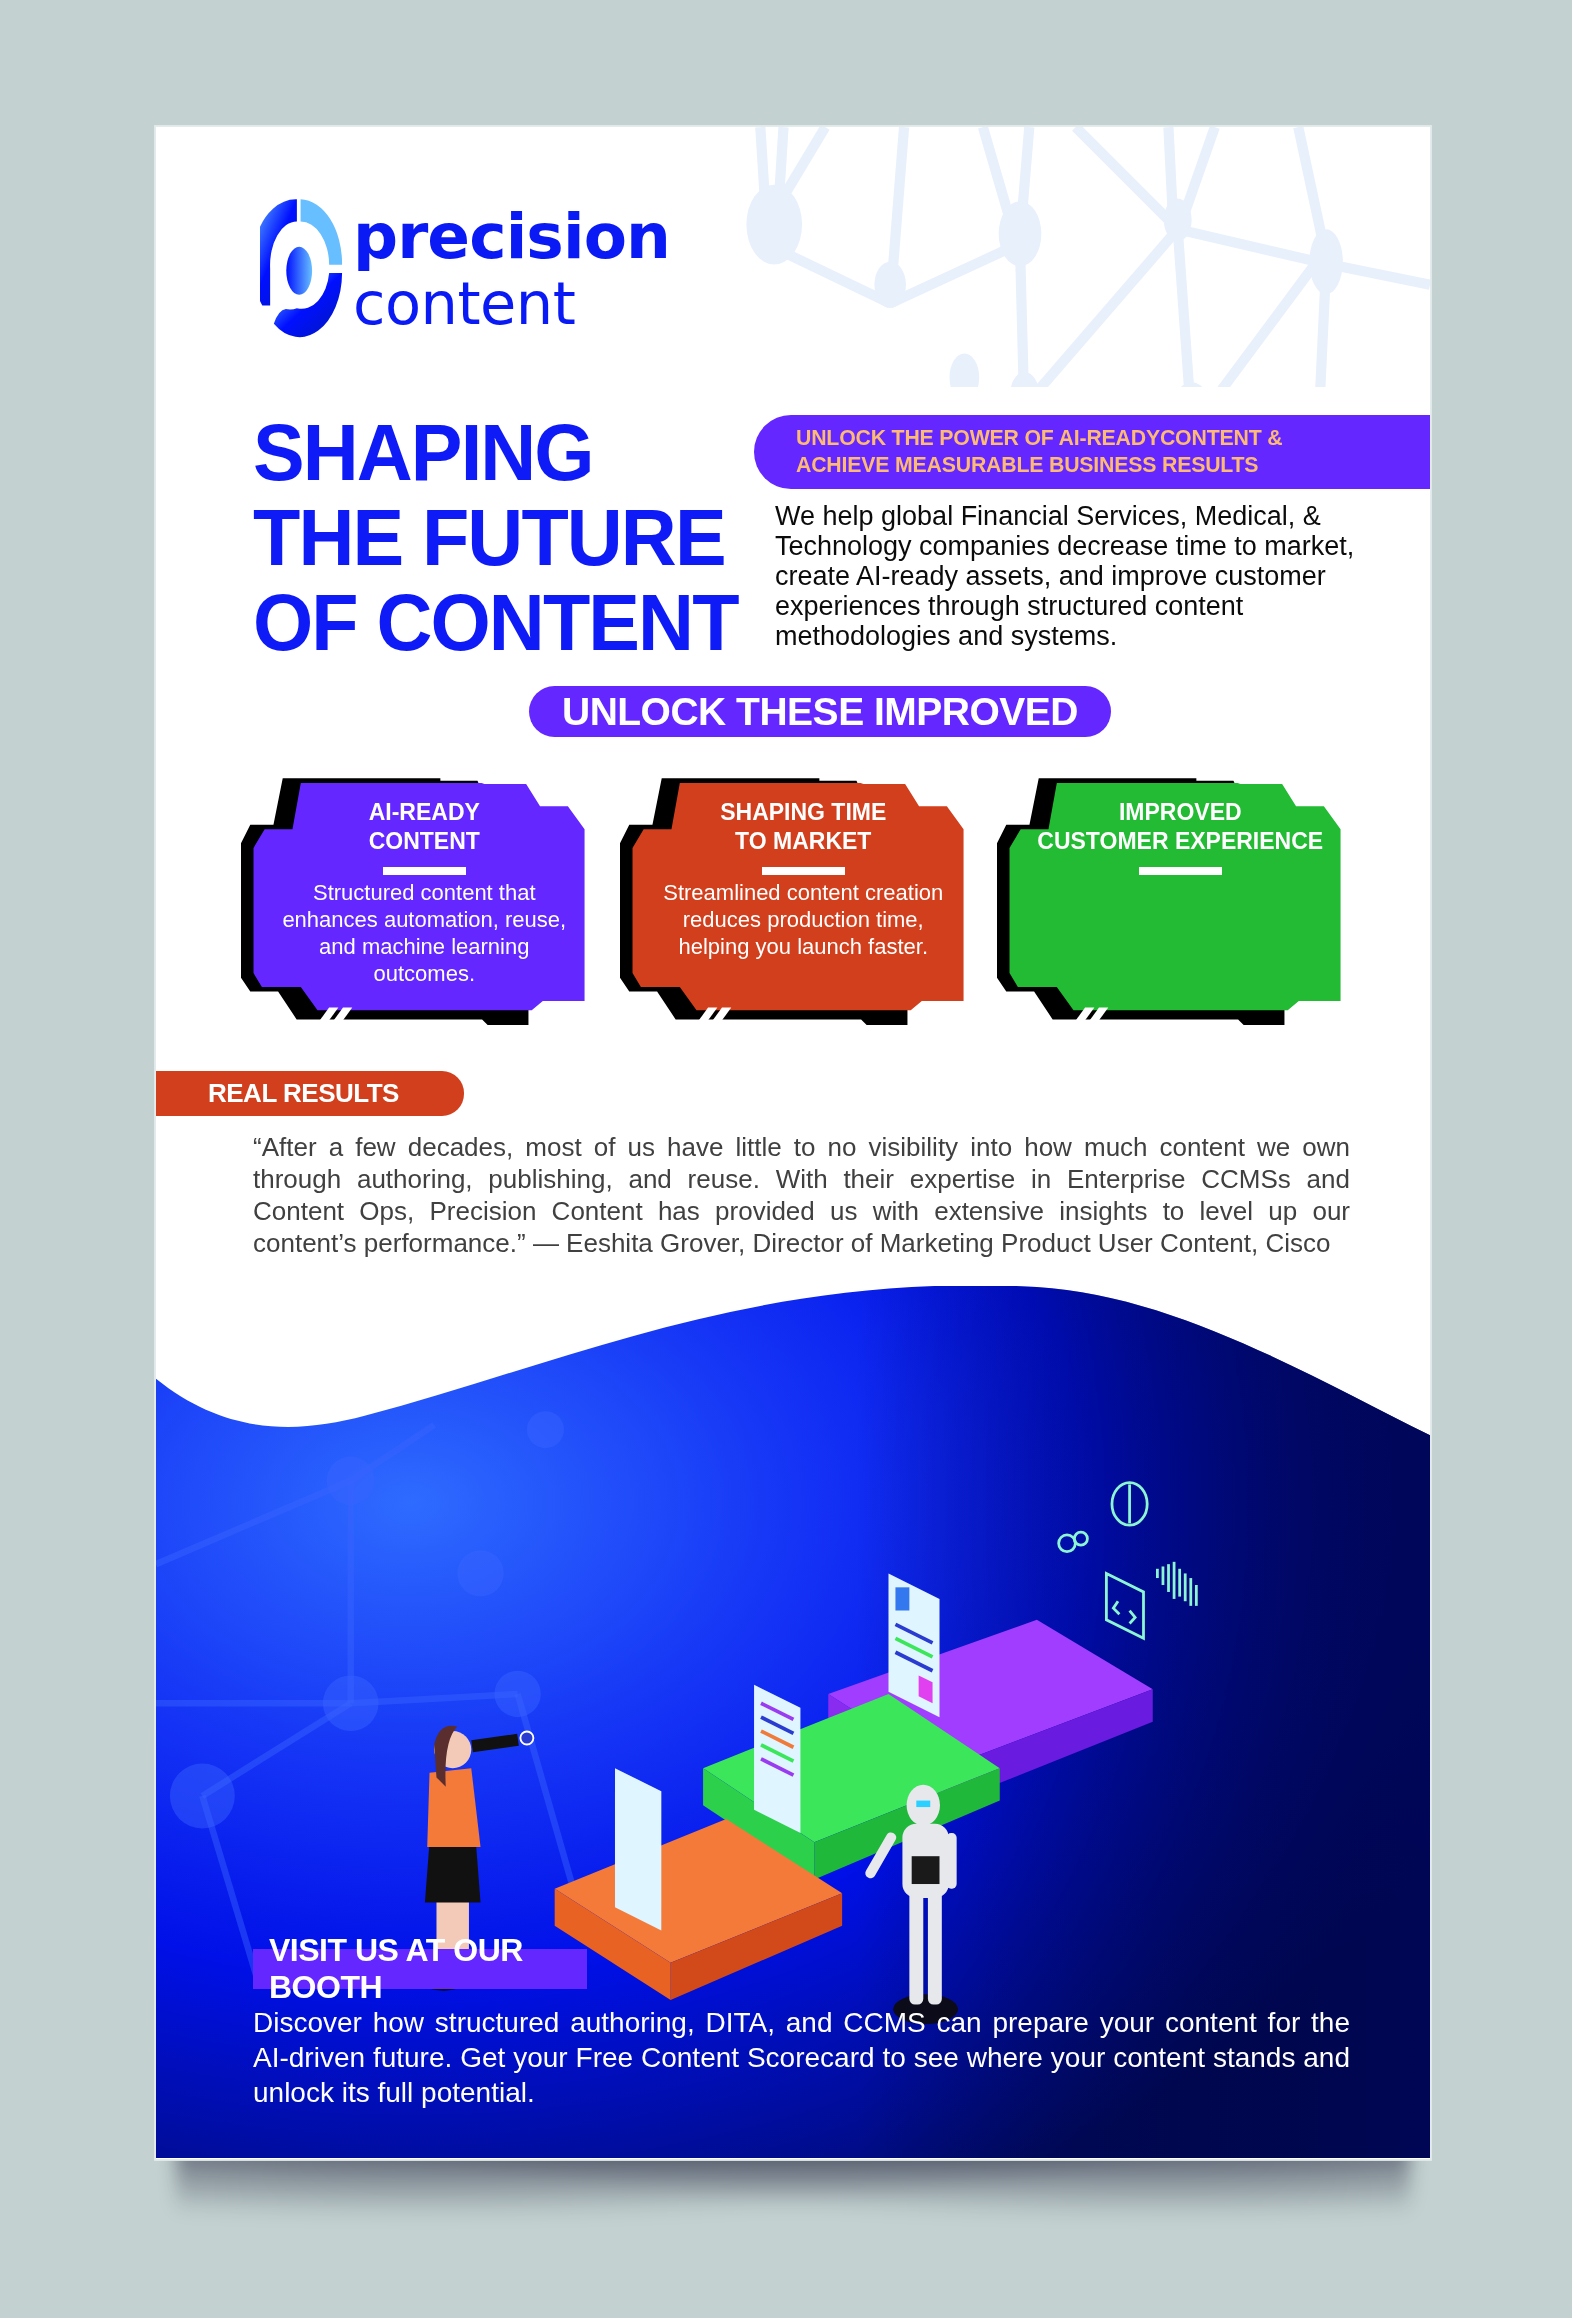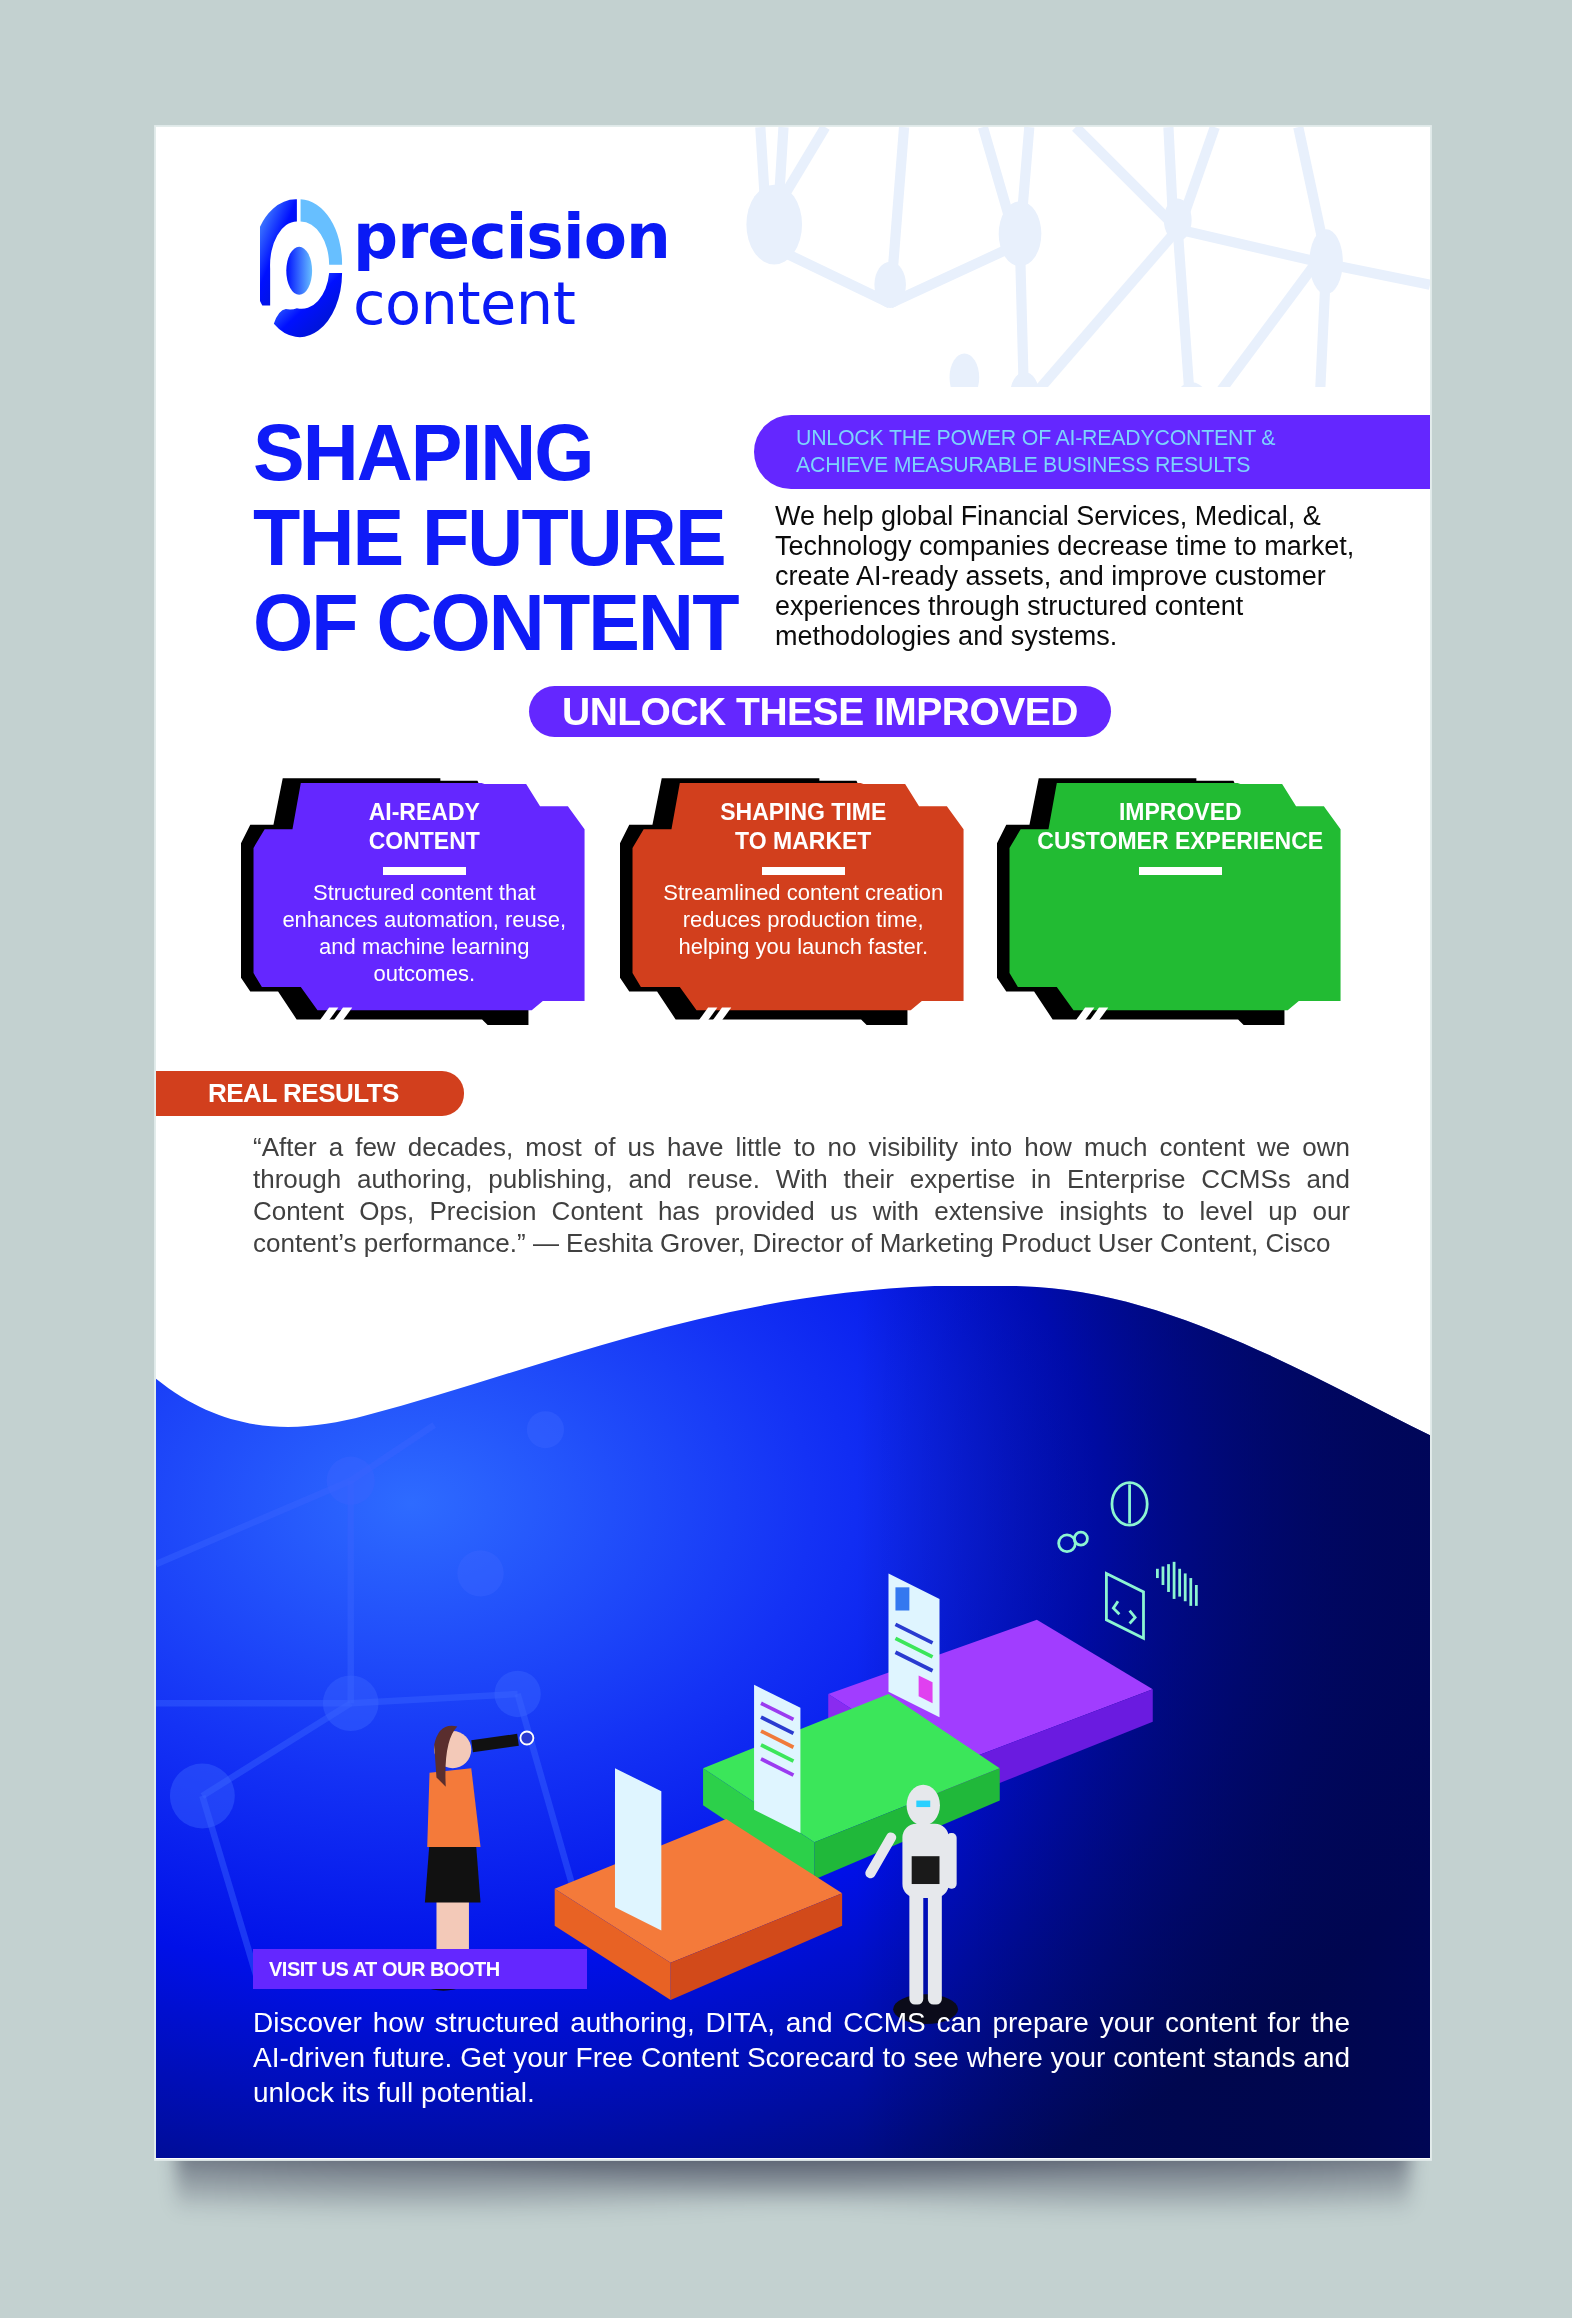--- a/index.html
+++ b/index.html
@@ -10,32 +10,32 @@
     filter: blur(8.3px); }
   .page { position:absolute; left:156px; top:127px; width:1274px; height:2032px; background:#ffffff; overflow:hidden; box-shadow:0 0 0 1.9px #E3ECEB; }
   .abs { position:absolute; }
   .net-top { position:absolute; left:493px; top:0; width:781px; height:260px; }
   .logo-icon { left:104px; top:72px; width:83px; height:139px; }
   .logo-word1 { left:197px; top:78px; font-size:63px; font-weight:700; color:#0A1AF5; letter-spacing:-0.9px; line-height:1; font-family:"DejaVu Sans", sans-serif; }
   .logo-word2 { left:197px; top:147px; font-size:59px; font-weight:400; color:#0A1AF5; line-height:1; font-family:"DejaVu Sans", sans-serif; letter-spacing:-0.5px; }
   .headline { left:97px; top:283px; font-size:79px; line-height:85px; color:#0F1BF7; font-weight:900; letter-spacing:-1.9px; font-family:"Liberation Sans", sans-serif; transform:scaleX(0.98); transform-origin:left top; }
   .headline div { white-space:nowrap; }
   .banner { left:598px; top:288px; width:676px; height:74px; background:#6427FF; border-radius:37px 0 0 37px; }
-  .banner-text { position:absolute; left:42px; top:10.2px; color:#7dd3fc; font-weight:400; font-size:21.3px; line-height:27px; letter-spacing:-0.2px; text-transform:uppercase; }
+  .banner-text { position:absolute; left:42px; top:10.2px; color:#fdba74; font-weight:700; font-size:21.3px; line-height:27px; letter-spacing:-0.2px; text-transform:uppercase; }
   .intro { left:619px; top:374px; width:631px; font-size:27px; line-height:30px; color:#0b0b0b; font-family:"Liberation Sans", sans-serif; }
   .pill { left:373px; top:559px; width:582px; height:51px; background:#6427FF; border-radius:25.5px; color:#fff; display:flex; align-items:center; justify-content:center; font-size:39px; font-weight:700; letter-spacing:-0.5px; }
   .card { position:absolute; top:643px; width:357px; height:255px; }
   .card svg { position:absolute; left:0; top:0; }
   .card .title { position:absolute; left:28px; right:18.5px; top:28px; text-align:center; color:#fff; font-weight:700; font-size:23px; line-height:29px; }
   .card .rule { position:absolute; left:50%; top:97px; width:83px; height:8.3px; margin-left:-37px; background:#fff; }
   .card .desc { position:absolute; left:28px; right:18.5px; top:109px; text-align:center; color:#fff; font-size:22px; line-height:27px; }
   .tab-results { left:0; top:944px; width:308px; height:45px; background:#D23F1D; border-radius:0 22px 22px 0; color:#fff; font-weight:700; font-size:26px; display:flex; align-items:center; padding-left:52px; box-sizing:border-box; letter-spacing:-0.5px; }
   .quote { left:97px; top:1004px; width:1097px; font-size:26px; line-height:32px; color:#404040; text-align:justify; }
   .blue { position:absolute; left:0; top:1159px; width:1274px; height:872px; }
-  .booth { left:97px; top:1822px; width:334px; height:40px; background:#6427FF; color:#fff; font-weight:700; font-size:20px; display:flex; align-items:center; padding-left:16px; box-sizing:border-box; letter-spacing:-0.5px; }
+  .booth { left:97px; top:1822px; width:334px; height:40px; background:#6427FF; color:#fff; font-weight:700; font-size:32px; display:flex; align-items:center; padding-left:16px; box-sizing:border-box; letter-spacing:-0.5px; }
   .closing { left:97px; top:1878px; width:1097px; font-size:28px; line-height:35px; color:#fff; text-align:justify; }
 </style>
 </head>
 <body>
 
 <div class="shadow"></div>
 
 <div class="page">
 
   <svg class="net-top" viewBox="0 0 1684 560" width="781" height="260">

